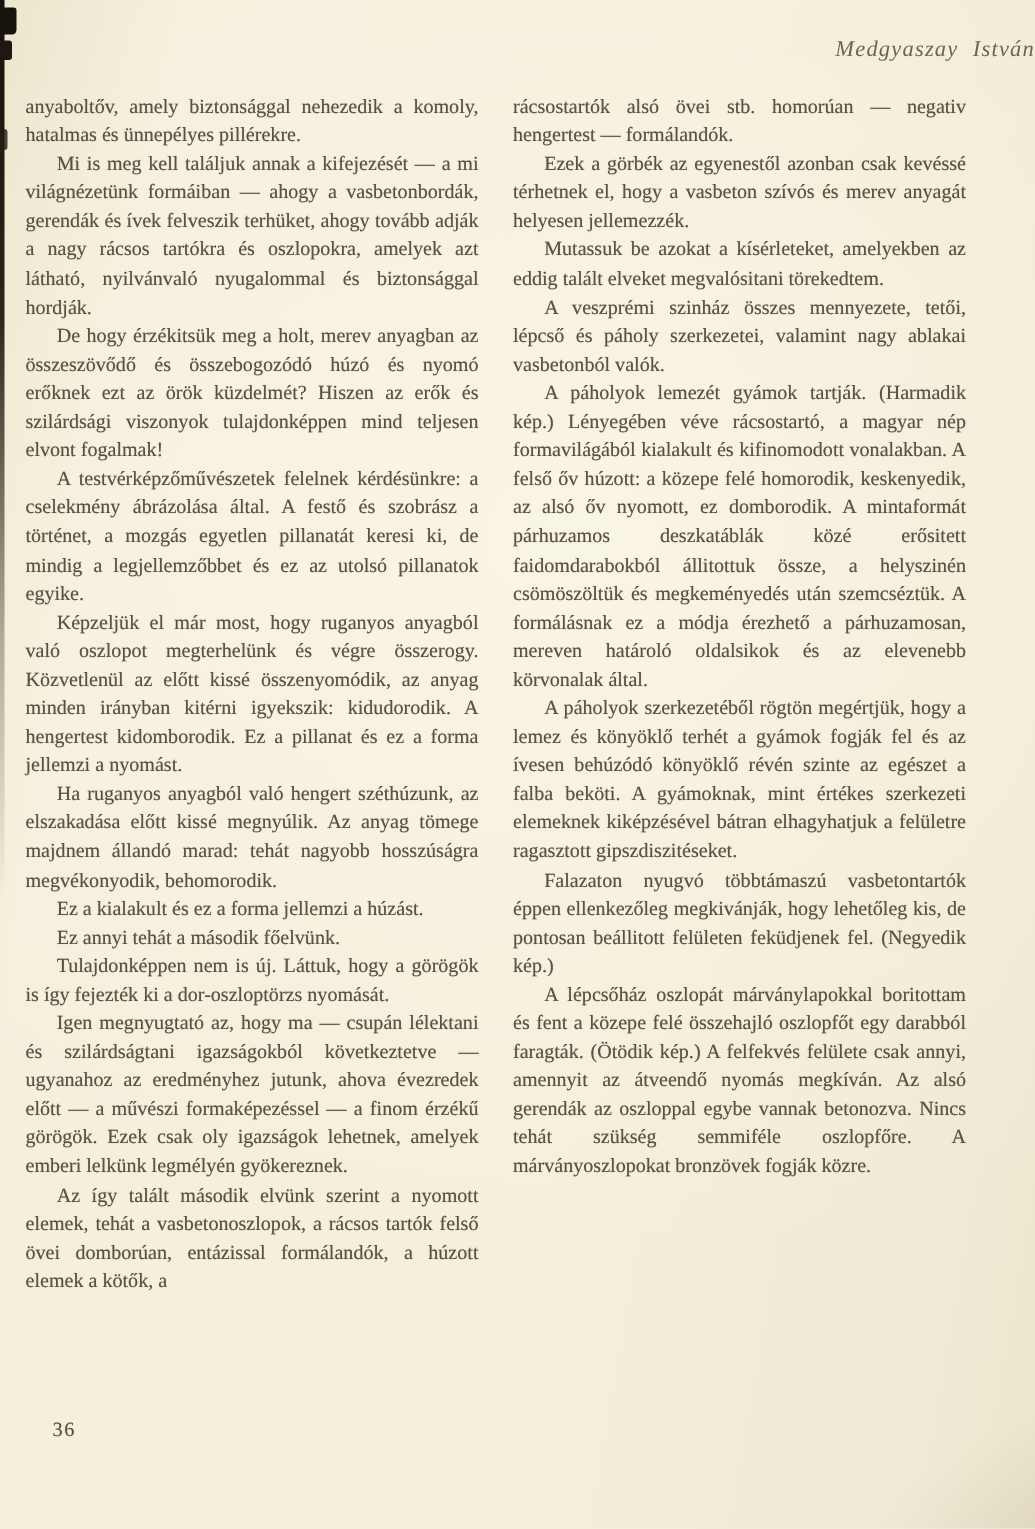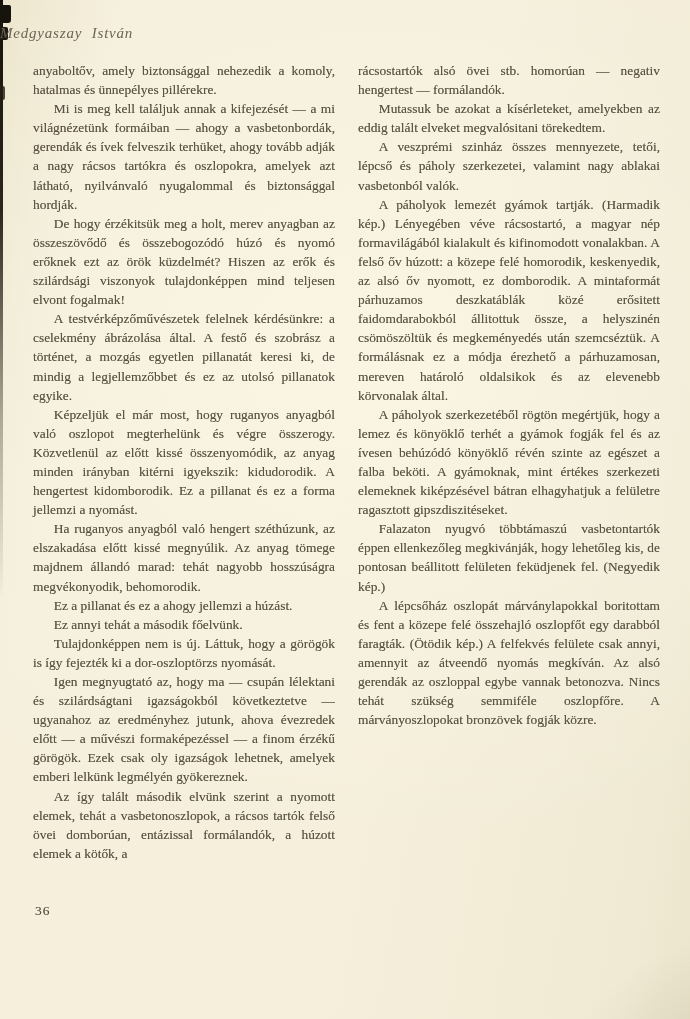--- a/index.html
+++ b/index.html
@@ -45,45 +45,45 @@
     background: rgba(35,29,20,0.8); border-radius: 0 2px 2px 0;
   }
   .corner-shade {
     position: absolute; right: -40px; bottom: -50px;
     width: 160px; height: 130px;
     background: radial-gradient(ellipse at 100% 100%, rgba(120,108,80,0.18), rgba(120,108,80,0) 70%);
     border-radius: 100% 0 0 0;
   }
   .running-head {
     position: absolute; top: 25px; left: 0; width: 100%;
-    text-align: left;
+    text-align: right;
     font-style: italic;
     font-size: 15px;
     letter-spacing: 0.8px;
     word-spacing: 5px;
     color: var(--header);
   }
   .columns {
-    position: absolute; top: 61px; left: 33px;
+    position: absolute; top: 61px; left: 17px;
     width: 628px;
     display: flex; gap: 23px;
   }
   .col { width: 302px; }
   .col p {
     margin: 0;
     font-size: 13.4px;
     line-height: 19.1px;
     text-align: justify;
     text-indent: 1.55em;
     color: var(--text);
     text-shadow: 0 0 0.5px rgba(90,82,67,0.55);
   }
   .col p.first { text-indent: 0; }
   .page-number {
-    position: absolute; left: 35px; top: 903px;
+    position: absolute; left: 35px; top: 945px;
     font-size: 13.5px;
     letter-spacing: 1px;
     color: var(--text);
     text-shadow: 0 0 0.5px rgba(90,82,67,0.55);
   }
 </style>
 </head>
 <body>
 
 <div class="page"></div>
@@ -97,28 +97,29 @@
 <div class="running-head">Medgyaszay István</div>
 
 <div class="columns">
   <div class="col">
       <p class="first">anyaboltőv, amely biztonsággal nehezedik a komoly, hatalmas és ünnepélyes pillérekre.</p>
       <p>Mi is meg kell találjuk annak a kifejezését — a mi világnézetünk formáiban — ahogy a vasbetonbordák, gerendák és ívek felveszik terhüket, ahogy tovább adják a nagy rácsos tartókra és oszlopokra, amelyek azt látható, nyilvánvaló nyugalommal és biztonsággal hordják.</p>
       <p>De hogy érzékitsük meg a holt, merev anyagban az összeszövődő és összebogozódó húzó és nyomó erőknek ezt az örök küzdelmét? Hiszen az erők és szilárdsági viszonyok tulajdonképpen mind teljesen elvont fogalmak!</p>
       <p>A testvérképzőművészetek felelnek kérdésünkre: a cselekmény ábrázolása által. A festő és szobrász a történet, a mozgás egyetlen pillanatát keresi ki, de mindig a legjellemzőbbet és ez az utolsó pillanatok egyike.</p>
       <p>Képzeljük el már most, hogy ruganyos anyagból való oszlopot megterhelünk és végre összerogy. Közvetlenül az előtt kissé összenyomódik, az anyag minden irányban kitérni igyekszik: kidudorodik. A hengertest kidomborodik. Ez a pillanat és ez a forma jellemzi a nyomást.</p>
       <p>Ha ruganyos anyagból való hengert széthúzunk, az elszakadása előtt kissé megnyúlik. Az anyag tömege majdnem állandó marad: tehát nagyobb hosszúságra megvékonyodik, behomorodik.</p>
-      <p>Ez a pillanat és ez a ahogy jellemzi a húzást.</p>
+      <p>Ez a kialakult és ez a forma jellemzi a húzást.</p>
       <p>Ez annyi tehát a második főelvünk.</p>
       <p>Tulajdonképpen nem is új. Láttuk, hogy a görögök is így fejezték ki a dor-oszloptörzs nyomását.</p>
       <p>Igen megnyugtató az, hogy ma — csupán lélektani és szilárdságtani igazságokból következtetve — ugyanahoz az eredményhez jutunk, ahova évezredek előtt — a művészi formaképezéssel — a finom érzékű görögök. Ezek csak oly igazságok lehetnek, amelyek emberi lelkünk legmélyén gyökereznek.</p>
       <p>Az így talált második elvünk szerint a nyomott elemek, tehát a vasbetonoszlopok, a rácsos tartók felső övei domborúan, entázissal formálandók, a húzott elemek a kötők, a</p>
     </div>
   <div class="col">
       <p class="first">rácsostartók alsó övei stb. homorúan — negativ hengertest — formálandók.</p>
+      <p>Ezek a görbék az egyenestől azonban csak kevéssé térhetnek el, hogy a vasbeton szívós és merev anyagát helyesen jellemezzék.</p>
       <p>Mutassuk be azokat a kísérleteket, amelyekben az eddig talált elveket megvalósitani törekedtem.</p>
       <p>A veszprémi szinház összes mennyezete, tetői, lépcső és páholy szerkezetei, valamint nagy ablakai vasbetonból valók.</p>
       <p>A páholyok lemezét gyámok tartják. (Harmadik kép.) Lényegében véve rácsostartó, a magyar nép formavilágából kialakult és kifinomodott vonalakban. A felső őv húzott: a közepe felé homorodik, keskenyedik, az alsó őv nyomott, ez domborodik. A mintaformát párhuzamos deszkatáblák közé erősitett faidomdarabokból állitottuk össze, a helyszinén csömöszöltük és megkeményedés után szemcséztük. A formálásnak ez a módja érezhető a párhuzamosan, mereven határoló oldalsikok és az elevenebb körvonalak által.</p>
       <p>A páholyok szerkezetéből rögtön megértjük, hogy a lemez és könyöklő terhét a gyámok fogják fel és az ívesen behúzódó könyöklő révén szinte az egészet a falba beköti. A gyámoknak, mint értékes szerkezeti elemeknek kiképzésével bátran elhagyhatjuk a felületre ragasztott gipszdiszitéseket.</p>
       <p>Falazaton nyugvó többtámaszú vasbetontartók éppen ellenkezőleg megkivánják, hogy lehetőleg kis, de pontosan beállitott felületen feküdjenek fel. (Negyedik kép.)</p>
       <p>A lépcsőház oszlopát márványlapokkal boritottam és fent a közepe felé összehajló oszlopfőt egy darabból faragták. (Ötödik kép.) A felfekvés felülete csak annyi, amennyit az átveendő nyomás megkíván. Az alsó gerendák az oszloppal egybe vannak betonozva. Nincs tehát szükség semmiféle oszlopfőre. A márványoszlopokat bronzövek fogják közre.</p>
     </div>
 </div>
 
 <div class="page-number">36</div>

